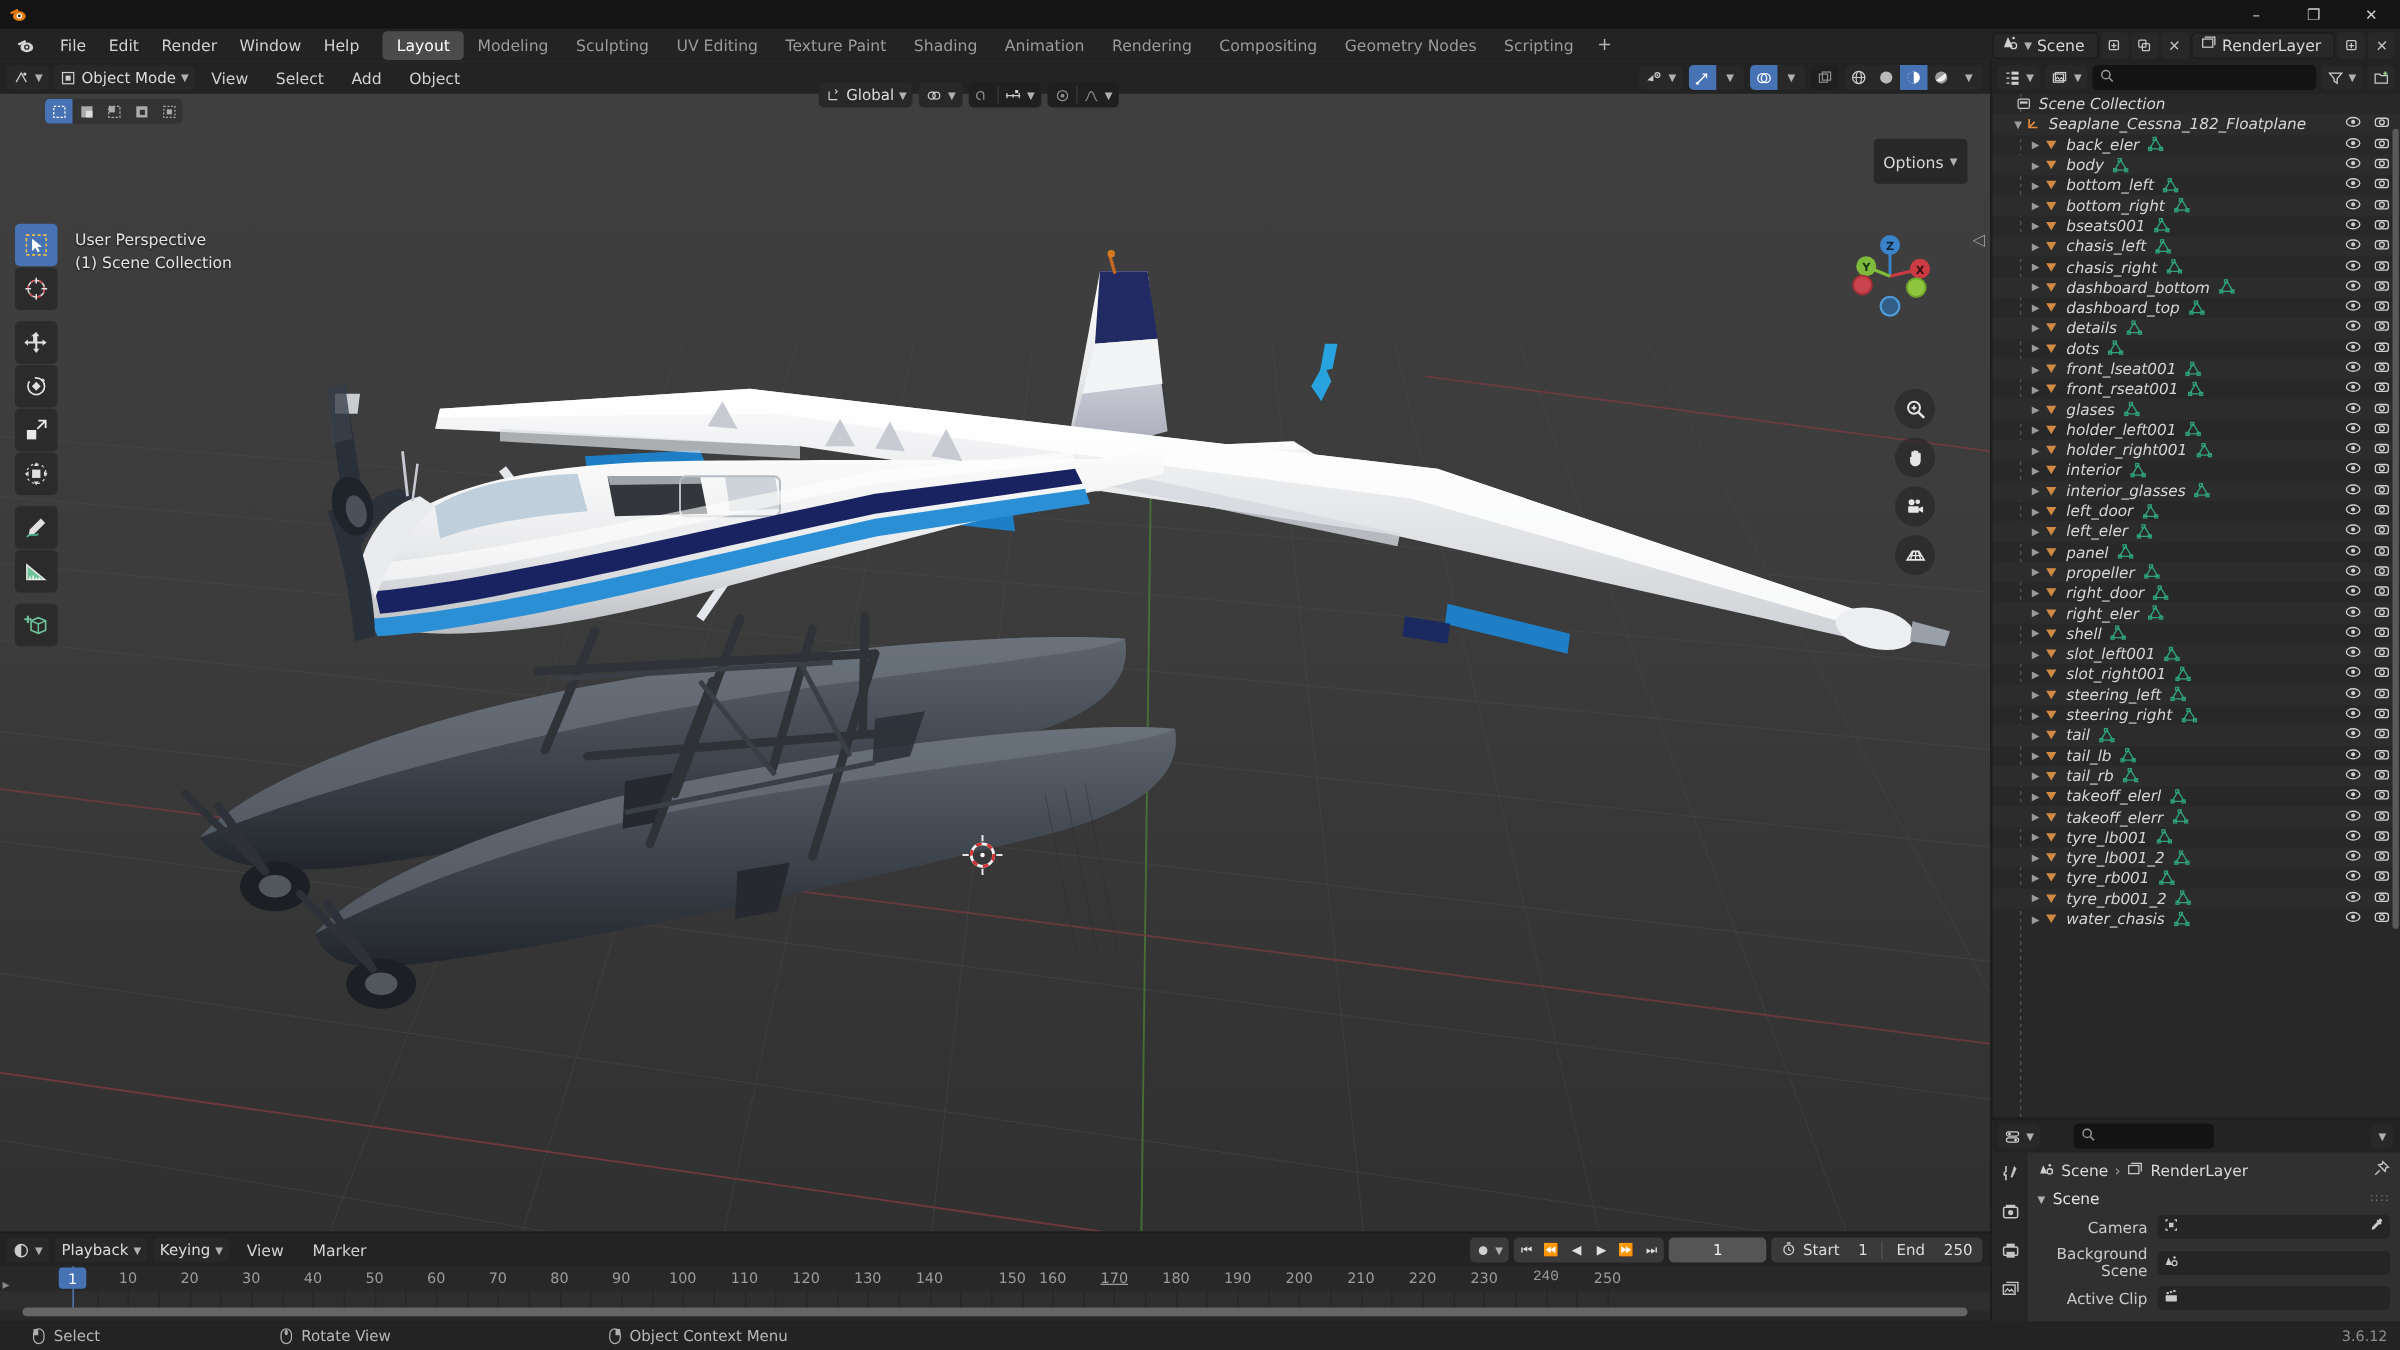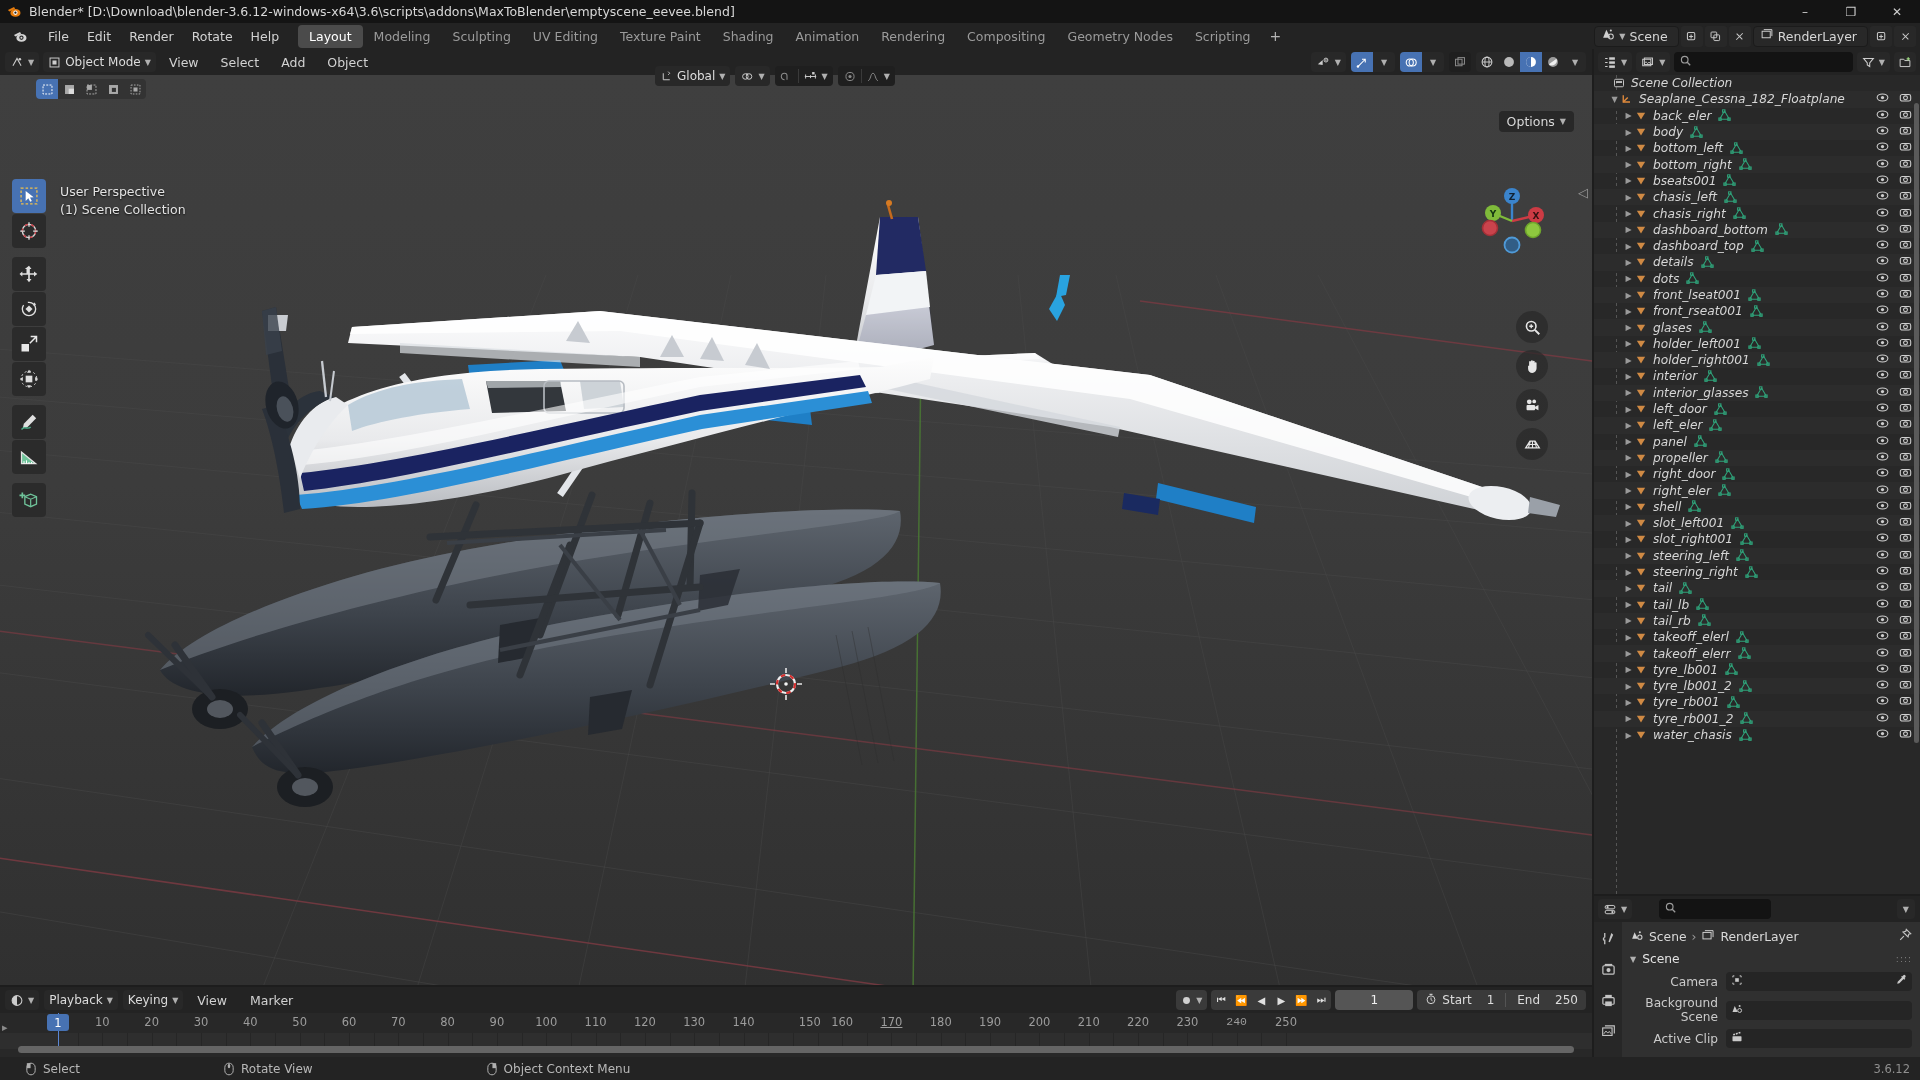--- a/index.html
+++ b/index.html
@@ -77,21 +77,21 @@
     position:absolute; left:12px; top:104px; width:34px; z-index:16;
     display:flex; flex-direction:column; gap:1px;
   }
   .toolbtn{ width:34px; height:34px; background:#2b2b2b; border-radius:4px;
             display:flex; align-items:center; justify-content:center; }
   .toolbtn.on{ background:#4772b3; }
   .toolgap{ height:7px; }
 
   .optbtn{
     position:absolute; right:18px; top:36px; z-index:18;
-    background:#282828; border-radius:4px; height:21px; padding:0 8px;
+    background:#282828; border-radius:4px; height:36px; padding:0 8px;
     display:flex; align-items:center; gap:5px; color:#d8d8d8; font-size:12.5px;
   }
 
   .gizmo{ position:absolute; right:42px; top:108px; width:76px; height:76px; z-index:18; }
   .navbtns{ position:absolute; right:42px; top:236px; width:36px; z-index:18;
             display:flex; flex-direction:column; gap:7px; align-items:center; }
   .navbtn{ width:32px; height:32px; border-radius:50%; background:rgba(40,40,40,.72);
            display:flex; align-items:center; justify-content:center; }
   .sidearrow{ position:absolute; right:4px; top:110px; color:#9a9a9a; font-size:13px; z-index:18;}
 
@@ -184,41 +184,40 @@
 
   <div class="titlebar">
     <span class="blendicon">
       <svg width="15" height="15" viewBox="0 0 16 16">
         <ellipse cx="9" cy="9.5" rx="5.4" ry="4.2" fill="#e87d0d"></ellipse>
         <path d="M1 6.5 L7.5 3.2 L8.6 5.1 L2.6 7.9 Z" fill="#e87d0d"></path>
         <circle cx="9" cy="9.3" r="2.3" fill="#ffffff"></circle>
         <circle cx="9" cy="9.3" r="1.2" fill="#1d1d1d"></circle>
       </svg>
     </span>
-    <span class="ttl">Blender* [D:\Download\blender-3.6.12-windows-x64\3.6\scripts\addons\MaxToBlender\emptyscene_eevee.blend]</span>
     <div class="winbtns">
       <div class="winbtn">–</div>
       <div class="winbtn">❐</div>
       <div class="winbtn close">✕</div>
     </div>
   </div>
 
   <div class="menubar">
     <span class="logo">
       <svg width="17" height="15" viewBox="0 0 16 16">
         <ellipse cx="9" cy="9.5" rx="5.4" ry="4.2" fill="#d4d4d4"></ellipse>
         <path d="M1 6.5 L7.5 3.2 L8.6 5.1 L2.6 7.9 Z" fill="#d4d4d4"></path>
         <circle cx="9" cy="9.3" r="2.3" fill="#2b2b2b"></circle>
         <circle cx="9" cy="9.3" r="1.1" fill="#d4d4d4"></circle>
       </svg>
     </span>
     <div class="mitem">File</div>
     <div class="mitem">Edit</div>
     <div class="mitem">Render</div>
-    <div class="mitem">Rotate</div>
+    <div class="mitem">Window</div>
     <div class="mitem">Help</div>
     <div class="wsdiv"></div>
     <div class="wstab active">Layout</div>
     <div class="wstab">Modeling</div>
     <div class="wstab">Sculpting</div>
     <div class="wstab">UV Editing</div>
     <div class="wstab">Texture Paint</div>
     <div class="wstab">Shading</div>
     <div class="wstab">Animation</div>
     <div class="wstab">Rendering</div>

